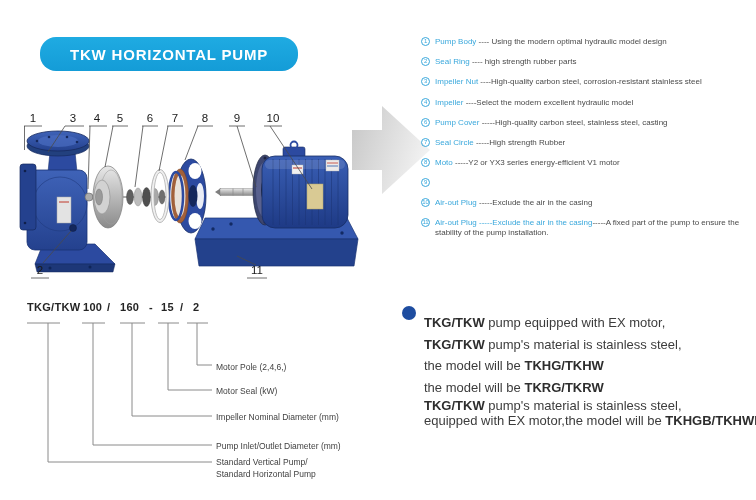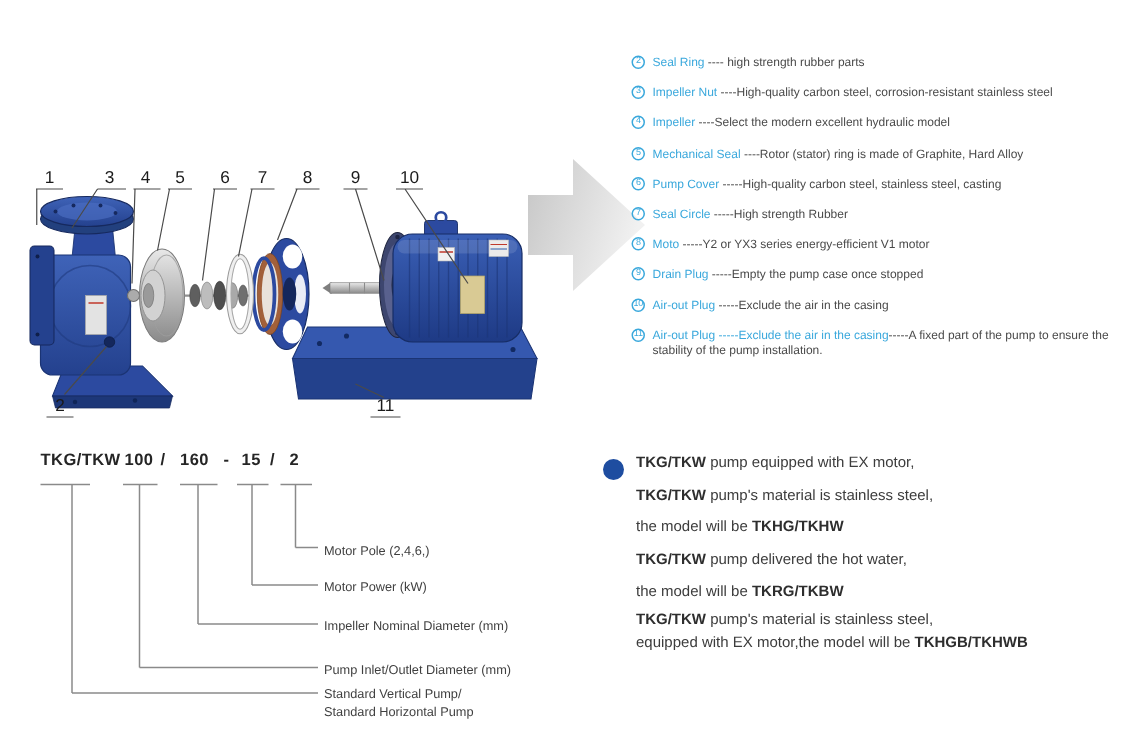--- a/index.html
+++ b/index.html
@@ -23,31 +23,34 @@
   .part-name{color:#3aa8dc;}
   .part-desc{color:#4a4a4a;}
 
   
   .mseg{position:absolute;top:301px;font-size:11px;font-weight:bold;color:#252525;letter-spacing:.3px;white-space:nowrap;}
   .breakdown-svg{position:absolute;left:20px;top:318px;width:340px;height:170px;}
   .mlabel{position:absolute;font-size:8.5px;color:#3f3f3f;white-space:nowrap;line-height:12px;}
 
   
   .note-bullet{position:absolute;left:402px;top:306px;width:14px;height:14px;border-radius:50%;background:#1e4da0;}
-  .notes{position:absolute;left:424px;top:298px;width:330px;font-size:10px;color:#3c3c3c;}
+  .notes{position:absolute;left:424px;top:312px;width:330px;font-size:13px;color:#3c3c3c;}
   .note-line{line-height:21.5px;white-space:nowrap;}
   .note-line.tight{line-height:15px;}
   .note-line .b{font-weight:bold;color:#2e2e2e;}
   svg text.callout{font-size:11.5px;fill:#1a1a1a;}
 </style>
 </head>
 <body>
 
 <div class="page">
 
+  <div class="banner">
+    <span>TKW HORIZONTAL PUMP</span>
+  </div>
 
   <svg class="diagram" viewBox="0 0 430 195">
     <defs>
       <linearGradient id="gPump" x1="0" y1="0" x2="0" y2="1">
         <stop offset="0" stop-color="#3f63b8"></stop>
           <stop offset="1" stop-color="#24418e"></stop>
       </linearGradient>
       <linearGradient id="gSilver" x1="0" y1="0" x2="0" y2="1">
         <stop offset="0" stop-color="#e8e8e8"></stop>
           <stop offset="1" stop-color="#8a8a8a"></stop>
@@ -185,50 +188,49 @@
       <linearGradient id="gArrow" x1="0" y1="0" x2="1" y2="0.35">
         <stop offset="0" stop-color="#c6c6c6"></stop>
           <stop offset="1" stop-color="#f1f1f1"></stop>
       </linearGradient>
     </defs>
     <polygon points="0,36 30,36 30,12 78,56 30,100 30,76 0,76" fill="url(#gArrow)"></polygon>
   </svg>
 
   <div class="parts" id="parts-list">
       <div class="part-item">
+        <span class="part-num">1</span>
+        <span><span class="part-name">Pump Body</span><span class="part-desc"> ---- Using the modern optimal hydraulic model design</span></span>
+      </div>
+      <div class="part-item">
         <span class="part-num">2</span>
         <span><span class="part-name">Seal Ring</span><span class="part-desc"> ---- high strength rubber parts</span></span>
       </div>
       <div class="part-item">
         <span class="part-num">3</span>
         <span><span class="part-name">Impeller Nut</span><span class="part-desc"> ----High-quality carbon steel, corrosion-resistant stainless steel</span></span>
       </div>
       <div class="part-item">
         <span class="part-num">4</span>
         <span><span class="part-name">Impeller</span><span class="part-desc"> ----Select the modern excellent hydraulic model</span></span>
       </div>
       <div class="part-item">
-        <span class="part-num">5</span>
-        <span><span class="part-name">Mechanical Seal</span><span class="part-desc"> ----Rotor (stator) ring is made of Graphite, Hard Alloy</span></span>
-      </div>
-      <div class="part-item">
         <span class="part-num">6</span>
         <span><span class="part-name">Pump Cover</span><span class="part-desc"> -----High-quality carbon steel, stainless steel, casting</span></span>
       </div>
       <div class="part-item">
         <span class="part-num">7</span>
         <span><span class="part-name">Seal Circle</span><span class="part-desc"> -----High strength Rubber</span></span>
       </div>
       <div class="part-item">
         <span class="part-num">8</span>
         <span><span class="part-name">Moto</span><span class="part-desc"> -----Y2 or YX3 series energy-efficient V1 motor</span></span>
       </div>
       <div class="part-item">
         <span class="part-num">9</span>
-        <span><span class="part-name">Drain Plug</span><span class="part-desc"> -----Empty the pump case once stopped</span></span>
       </div>
       <div class="part-item">
         <span class="part-num">10</span>
         <span><span class="part-name">Air-out Plug</span><span class="part-desc"> -----Exclude the air in the casing</span></span>
       </div>
       <div class="part-item">
         <span class="part-num">11</span>
         <span><span class="part-name">Air-out Plug -----Exclude the air in the casing</span><span class="part-desc">-----A fixed part of the pump to ensure the stability of the pump installation.</span></span>
       </div>
     </div>
@@ -249,31 +251,30 @@
       <path d="M7,5H40M28,5V144M28,144H192"></path>
       <path d="M62,5H85M73,5V127M73,127H192"></path>
       <path d="M100,5H125M112,5V98M112,98H192"></path>
       <path d="M138,5H159M148,5V72M148,72H192"></path>
       <path d="M167,5H188M177,5V47M177,47H192"></path>
     </g>
   </svg>
 
   <div id="model-labels">
       <div class="mlabel" style="left: 216px; top: 361px;">Motor Pole (2,4,6,)</div>
-      <div class="mlabel" style="left: 216px; top: 385px;">Motor Power  (kW)</div>
+      <div class="mlabel" style="left: 216px; top: 385px;">Motor Seal  (kW)</div>
       <div class="mlabel" style="left: 216px; top: 411px;">Impeller Nominal Diameter (mm)</div>
       <div class="mlabel" style="left: 216px; top: 440px; text-align: center;">Pump Inlet/Outlet Diameter (mm)</div>
       <div class="mlabel" style="left: 216px; top: 456px;">Standard Vertical Pump/</div>
       <div class="mlabel" style="left: 216px; top: 468px; text-align: center;">Standard  Horizontal Pump</div>
     </div>
 
   <div class="note-bullet"></div>
   <div class="notes" id="notes-block">
       <div class="note-line"><span class="b">TKG/TKW</span><span> pump equipped with EX motor,</span></div>
       <div class="note-line"><span class="b">TKG/TKW</span><span> pump's material is stainless steel,</span></div>
       <div class="note-line"><span>the model will be </span><span class="b">TKHG/TKHW</span></div>
-      <div class="note-line"><span class="b">TKG/TKW</span><span> pump delivered the hot water,</span></div>
-      <div class="note-line"><span>the model will be </span><span class="b">TKRG/TKBW</span></div>
+      <div class="note-line"><span>the model will be </span><span class="b">TKRG/TKRW</span></div>
       <div class="note-line tight"><span class="b">TKG/TKW</span><span> pump's material is stainless steel,</span></div>
       <div class="note-line tight"><span>equipped with EX motor,the model will be </span><span class="b">TKHGB/TKHWB</span></div>
     </div>
 
 </div>
 
 </body></html>

